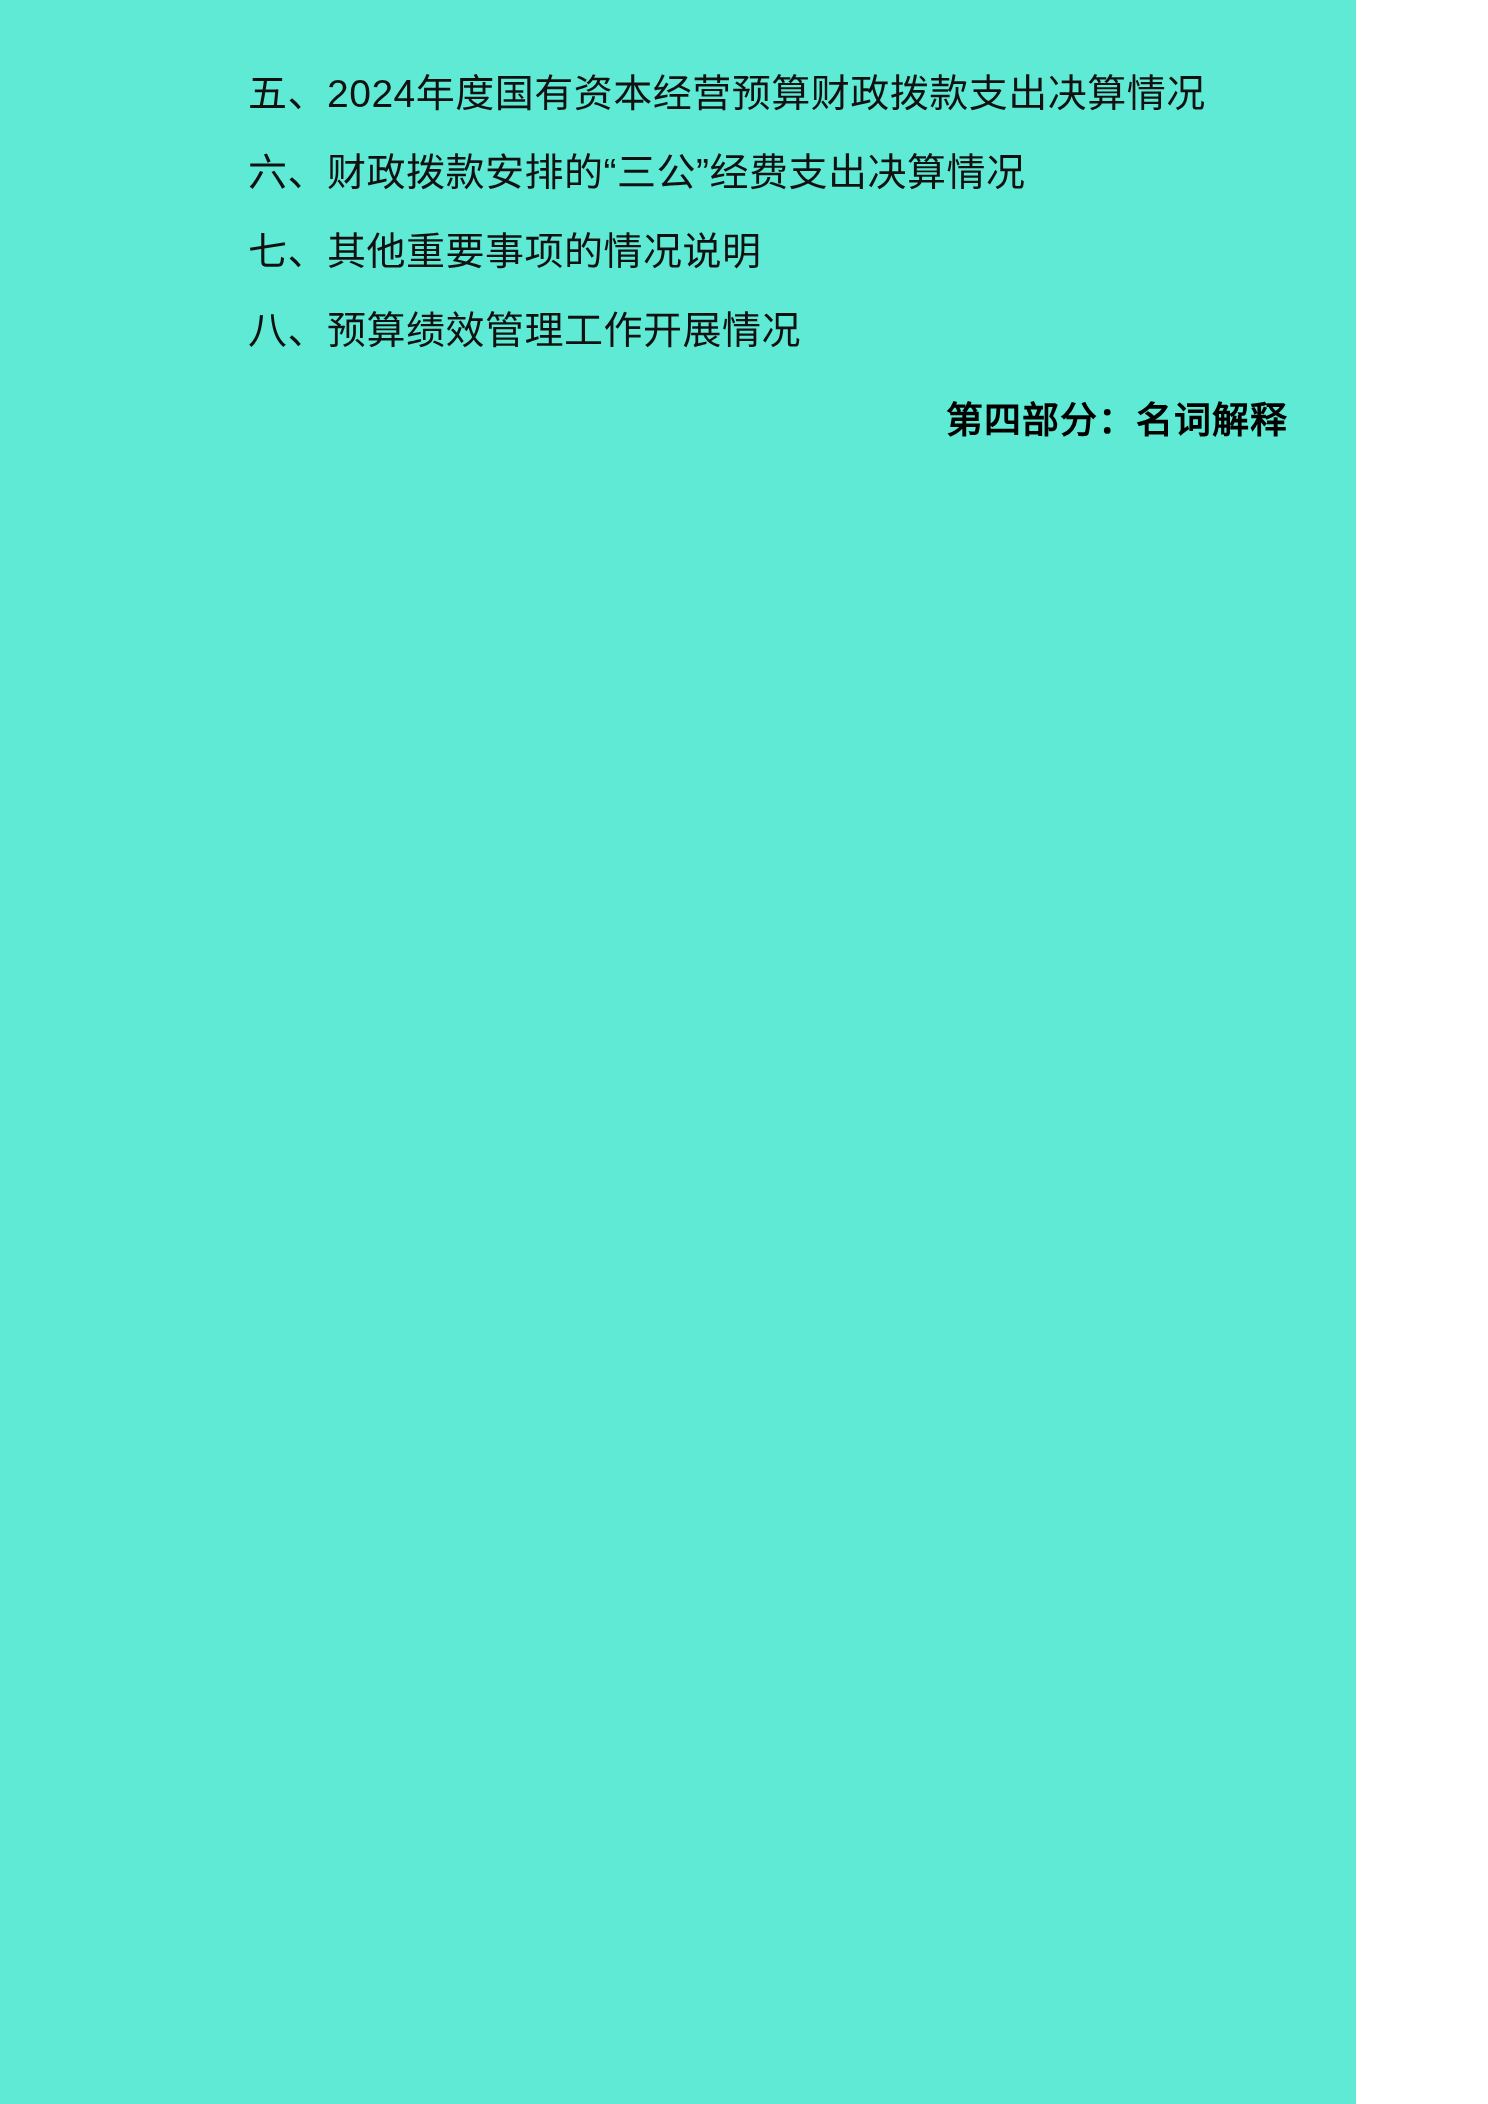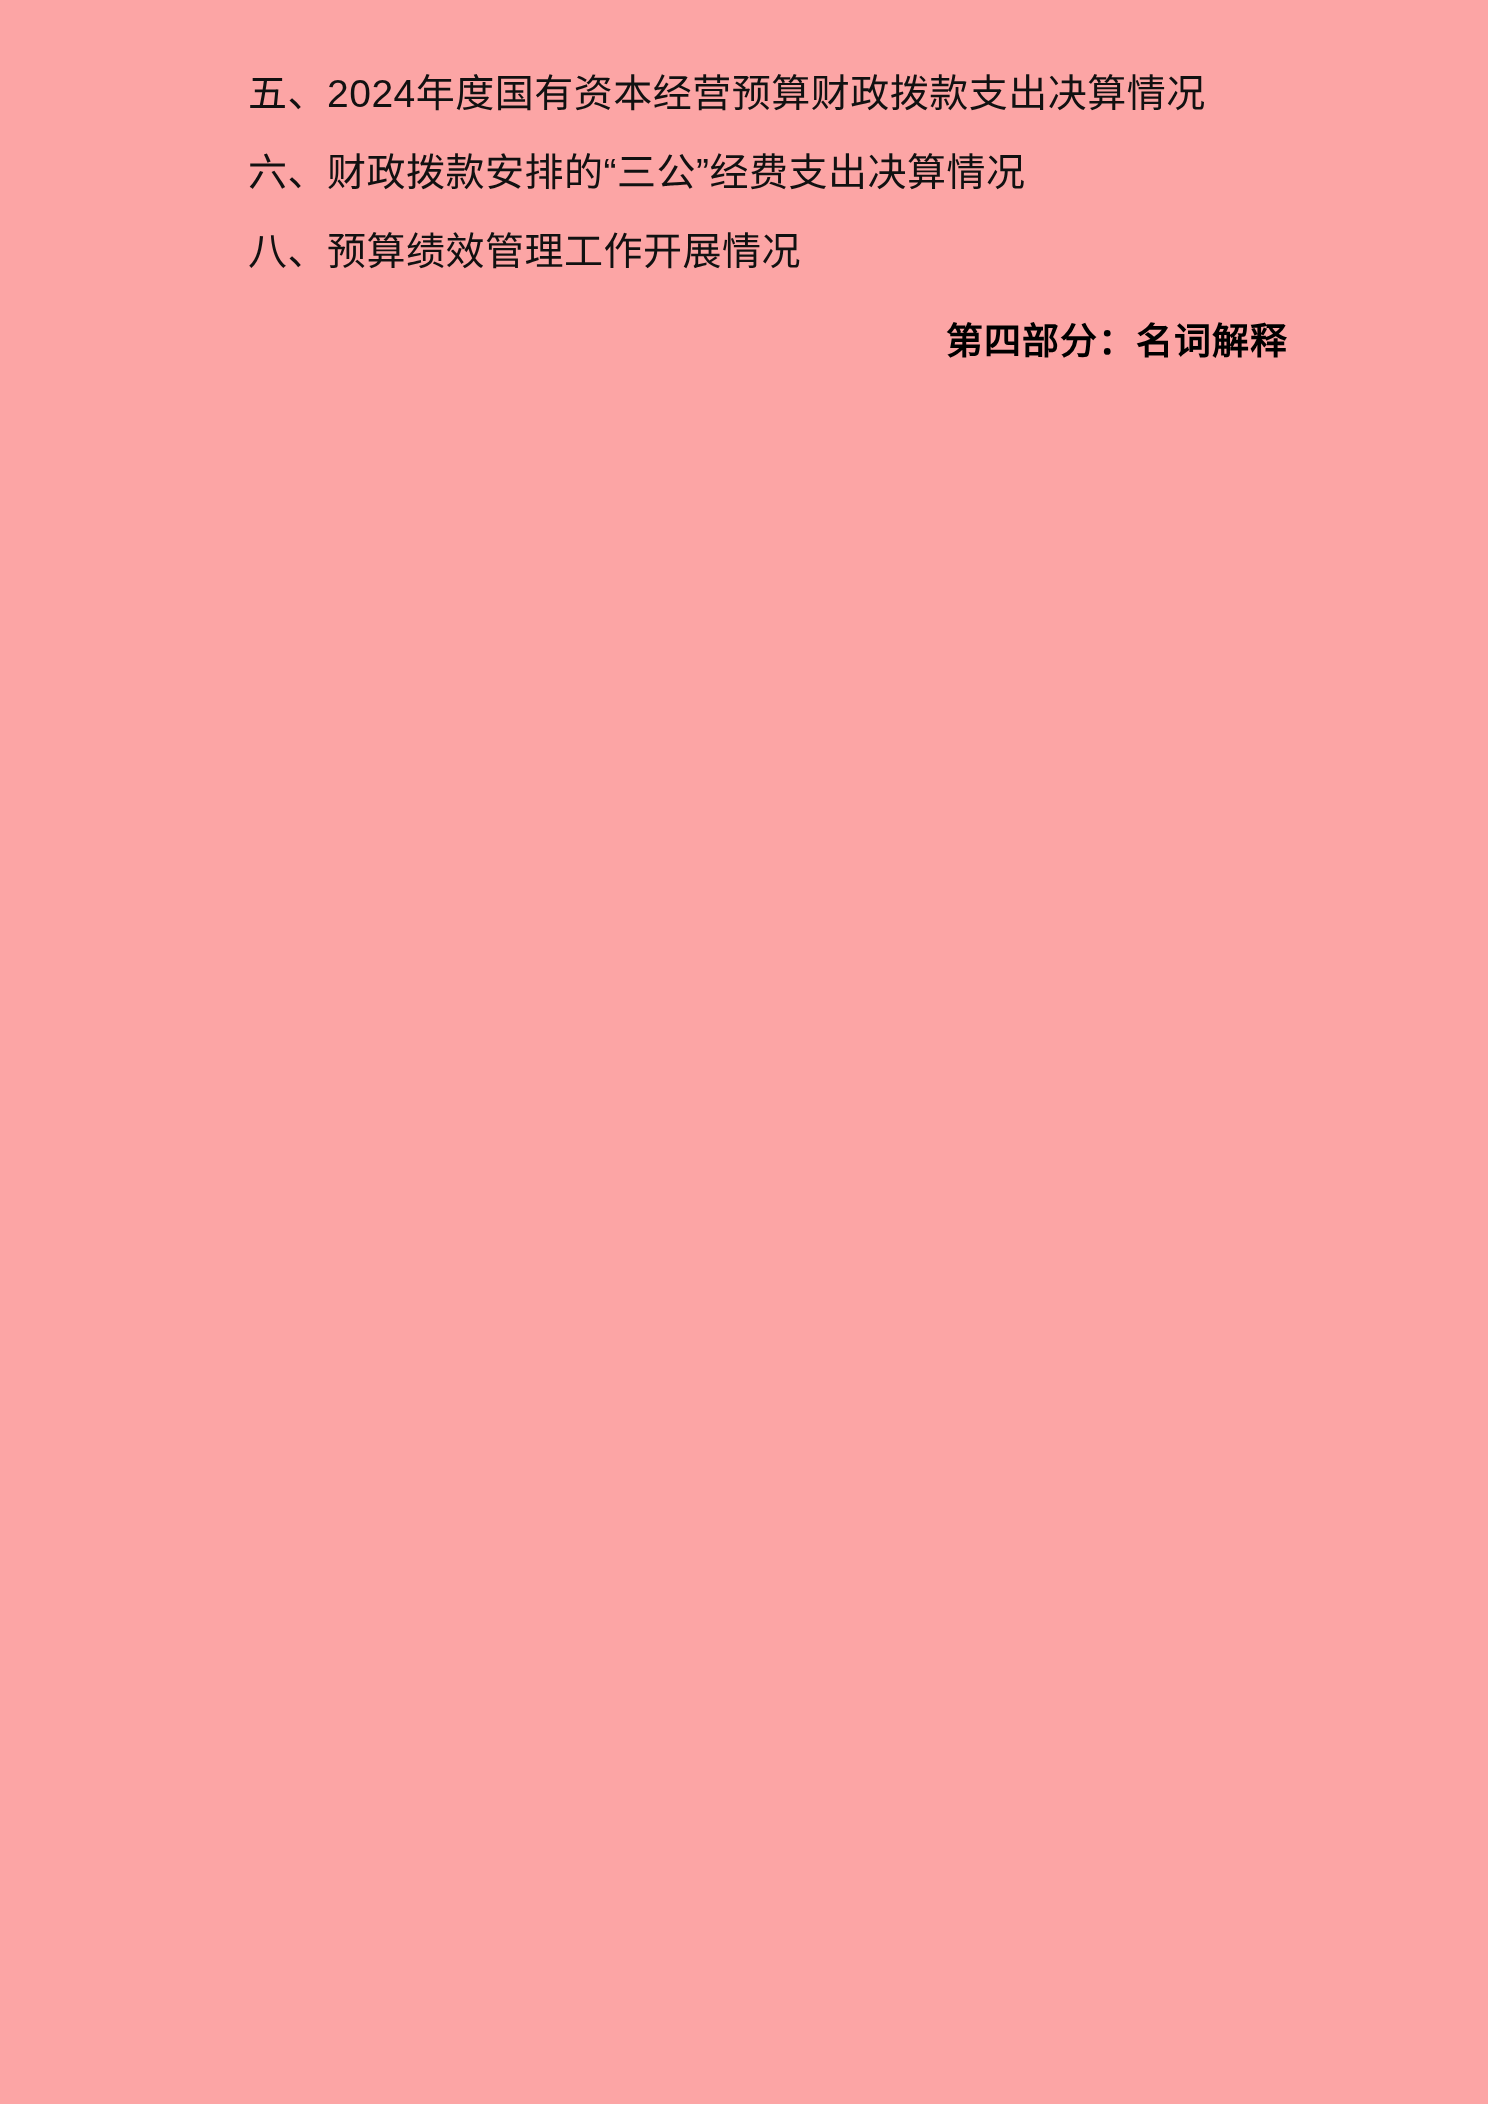--- a/index.html
+++ b/index.html
@@ -13,23 +13,23 @@
     height: 2104px;
     position: relative;
     font-family: "Liberation Sans", "DejaVu Sans", sans-serif;
     color: #000000;
     overflow: hidden;
   }
   .page {
     position: absolute;
     left: 0;
     top: 0;
-    width: 1488px;
+    width: 1356px;
     height: 2104px;
-    background: #fca5a5;
+    background: #5eead4;
   }
   .content {
     position: absolute;
     left: 248px;
     top: 74px;
     width: 1040px;
   }
   .toc-line {
     font-size: 39px;
     line-height: 1.0;
@@ -50,18 +50,19 @@
   }
 </style>
 </head>
 <body>
 
 <div class="page">
   <div class="content">
 
     <div class="toc-line">五、2024年度国有资本经营预算财政拨款支出决算情况</div>
     <div class="toc-line">六、财政拨款安排的“三公”经费支出决算情况</div>
+    <div class="toc-line">七、其他重要事项的情况说明</div>
     <div class="toc-line">八、预算绩效管理工作开展情况</div>
 
     <div class="part-heading">第四部分：名词解释</div>
 
   </div>
 </div>
 
 </body></html>

